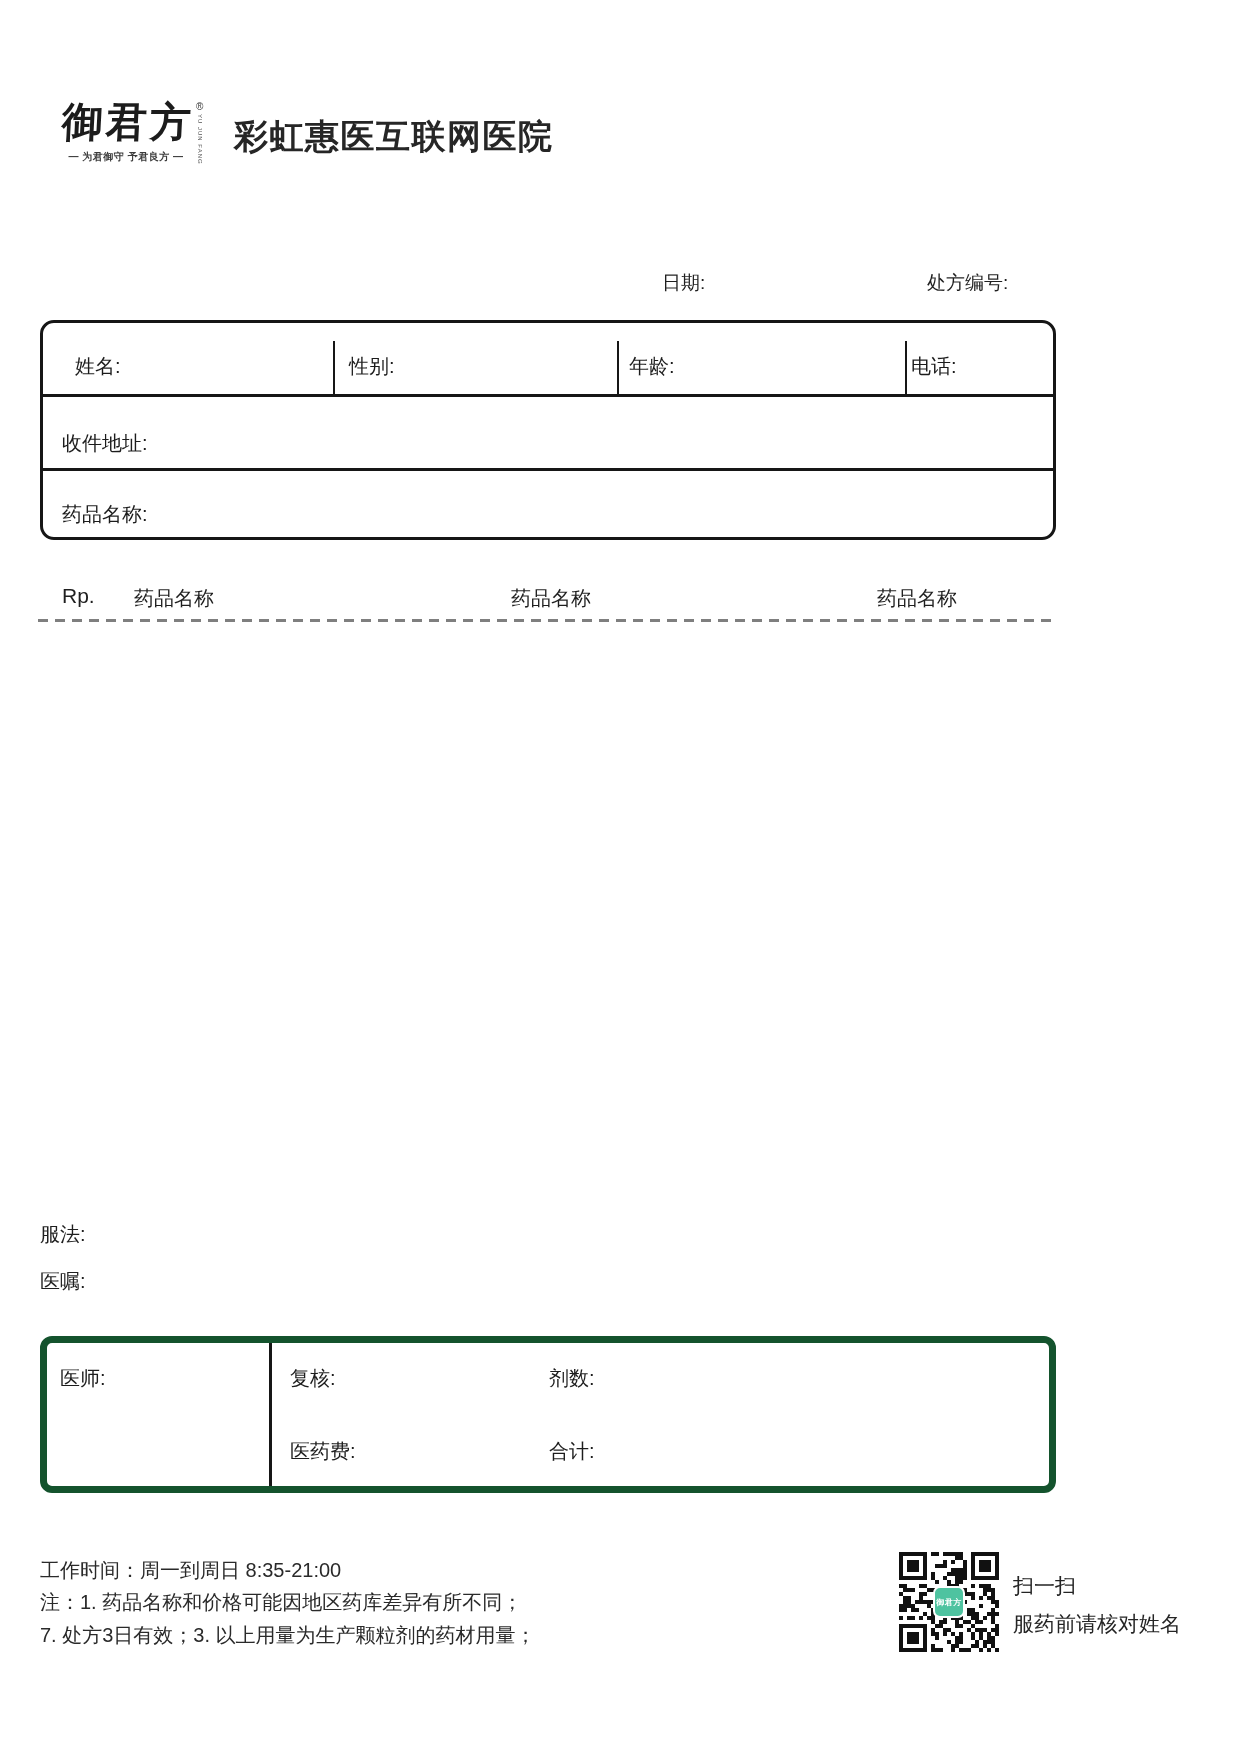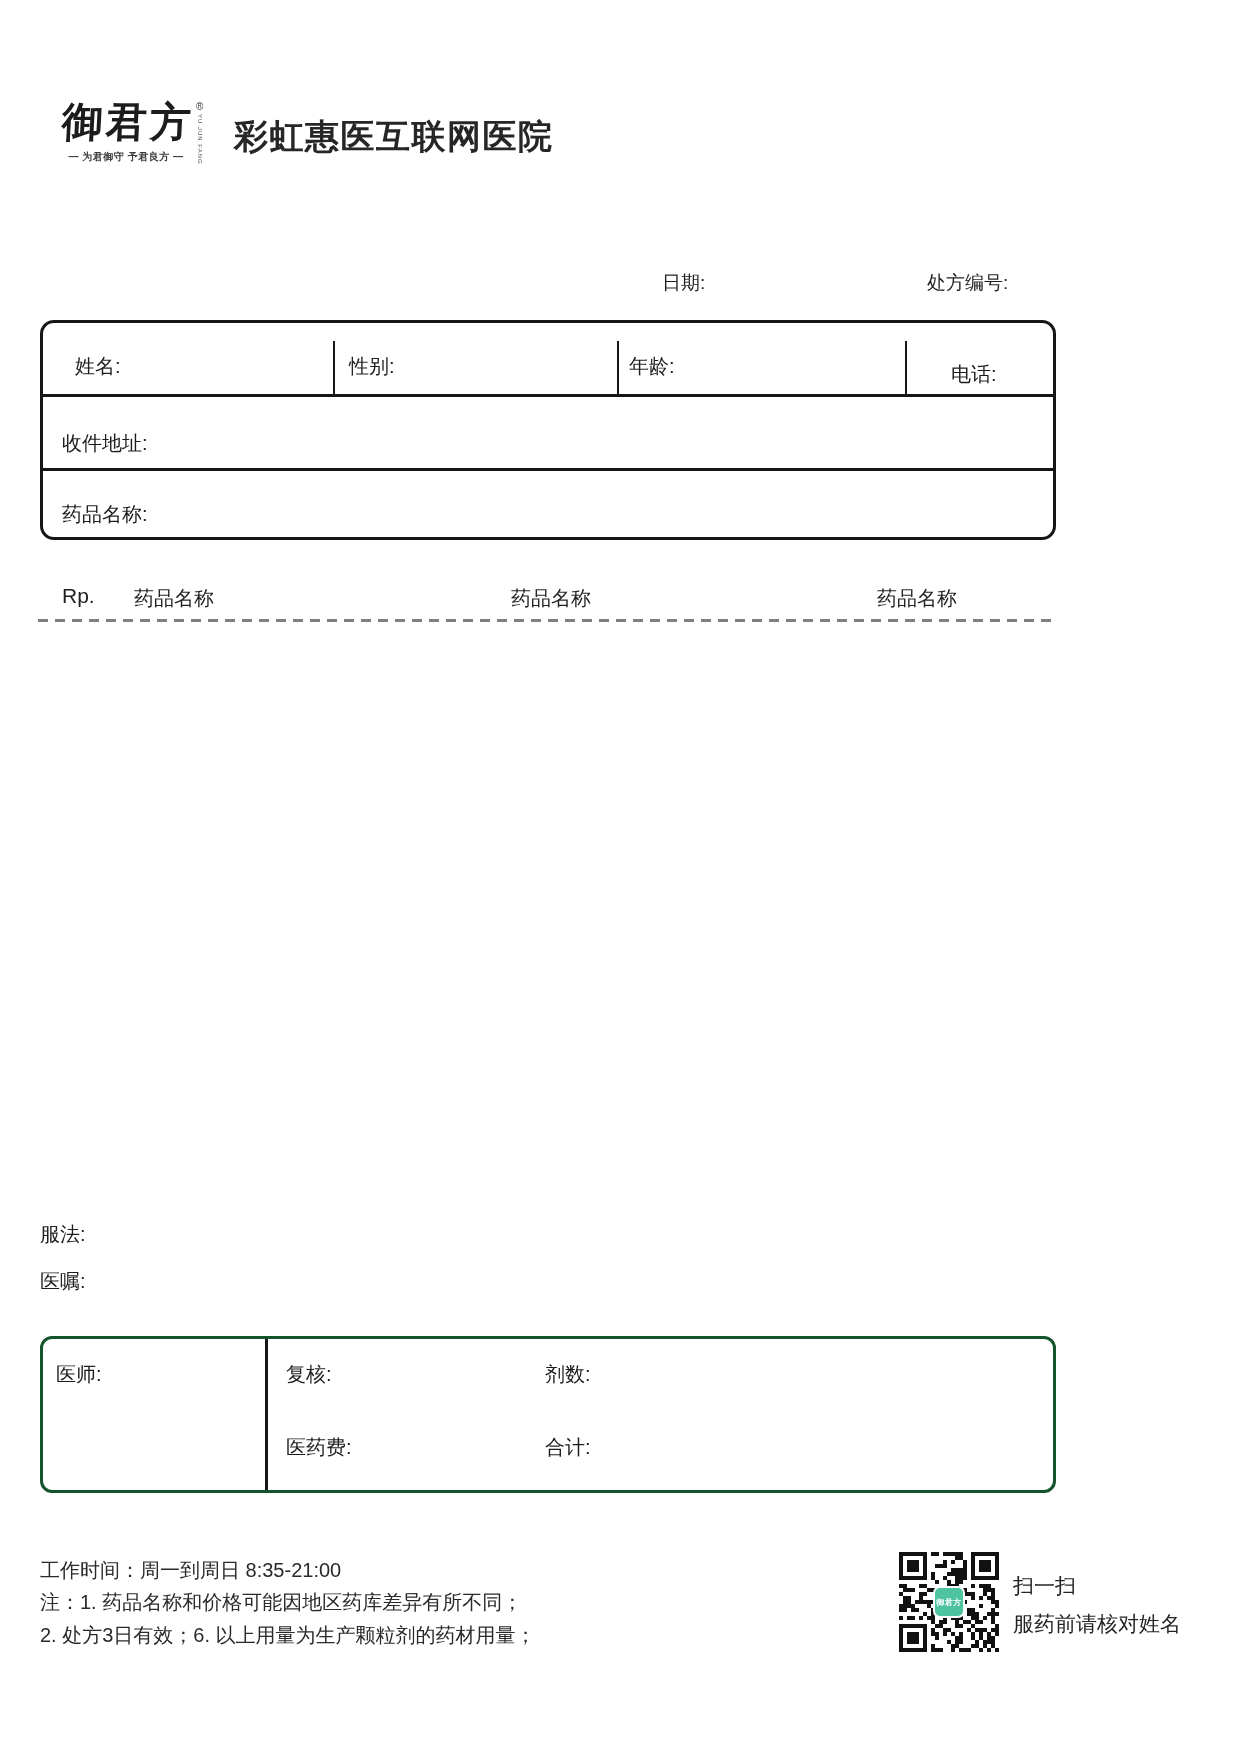--- a/index.html
+++ b/index.html
@@ -45,42 +45,42 @@
     border:3px solid #161616; border-radius:14px; background:#fff;
   }
   .patient-box .vdiv { position:absolute; width:2px; top:18px; height:55px; background:#161616; }
   .vdiv-1 { left:290px; } .vdiv-2 { left:574px; } .vdiv-3 { left:862px; }
   .patient-box .hline { position:absolute; left:0; right:0; height:3px; background:#161616; }
   .hline-1 { top:71px; } .hline-2 { top:145px; }
   .field-label { position:absolute; font-size:20px; color:#1c1c1c; }
   .f-name    { left:32px;  top:30px; }
   .f-gender  { left:306px; top:30px; }
   .f-age     { left:586px; top:30px; }
-  .f-phone   { left:868px; top:38px;margin-left:40px; }
+  .f-phone   { left:868px; top:30px; }
   .f-address { left:19px;  top:107px; }
   .f-diag    { left:19px;  top:178px; }
 
   
   .rp-label { left:62px; top:584px; font-size:21px; }
   .med-col-1 { left:134px; top:585px; font-size:20px; }
   .med-col-2 { left:511px; top:585px; font-size:20px; }
   .med-col-3 { left:877px; top:585px; font-size:20px; }
   .dashed-line {
     position:absolute; left:38px; top:619px; width:1020px; height:3px;
     background:repeating-linear-gradient(90deg,#7f7f7f 0 10px,transparent 10px 17px);
   }
 
   
   .usage-label  { left:40px; top:1221px; font-size:20px; }
   .advice-label { left:40px; top:1268px; font-size:20px; }
 
   
   .doctor-box {
     position:absolute; left:40px; top:1336px; width:1016px; height:157px;
-    border:3px solid #14532d; border-radius:12px; background:#fff;
+    border:7px solid #14532d; border-radius:12px; background:#fff;
   }
   .doctor-box .vdiv { position:absolute; left:222px; top:0; bottom:0; width:2.5px; background:#161616; }
   .s-doctor  { left:13px;  top:22px; }
   .s-review  { left:243px; top:22px; }
   .s-dose    { left:502px; top:22px; }
   .s-fee     { left:243px; top:95px; }
   .s-total   { left:502px; top:95px; }
   .doctor-box .field-label { font-size:20px; }
 
   
@@ -144,21 +144,21 @@
     <div class="vdiv"></div>
     <span class="field-label s-doctor">医师:</span>
     <span class="field-label s-review">复核:</span>
     <span class="field-label s-dose">剂数:</span>
     <span class="field-label s-fee">医药费:</span>
     <span class="field-label s-total">合计:</span>
   </div>
 
   <div class="abs work-hours">工作时间：周一到周日 8:35-21:00</div>
   <div class="abs note-1">注：1. 药品名称和价格可能因地区药库差异有所不同；</div>
-  <div class="abs note-2">2. 处方3日有效；6. 以上用量为生产颗粒剂的药材用量；</div>
+  <div class="abs note-2">7. 处方3日有效；3. 以上用量为生产颗粒剂的药材用量；</div>
 
   <div class="qr-code" id="qr">
     <div class="qr-logo">御君方</div>
   <div style="position: absolute; left: 32px; top: 0px; width: 4px; height: 4px; background: rgb(17, 17, 17);"></div>
       <div style="position: absolute; left: 36px; top: 0px; width: 4px; height: 4px; background: rgb(17, 17, 17);"></div>
       <div style="position: absolute; left: 44px; top: 0px; width: 4px; height: 4px; background: rgb(17, 17, 17);"></div>
       <div style="position: absolute; left: 48px; top: 0px; width: 4px; height: 4px; background: rgb(17, 17, 17);"></div>
       <div style="position: absolute; left: 52px; top: 0px; width: 4px; height: 4px; background: rgb(17, 17, 17);"></div>
       <div style="position: absolute; left: 56px; top: 0px; width: 4px; height: 4px; background: rgb(17, 17, 17);"></div>
       <div style="position: absolute; left: 60px; top: 0px; width: 4px; height: 4px; background: rgb(17, 17, 17);"></div>

